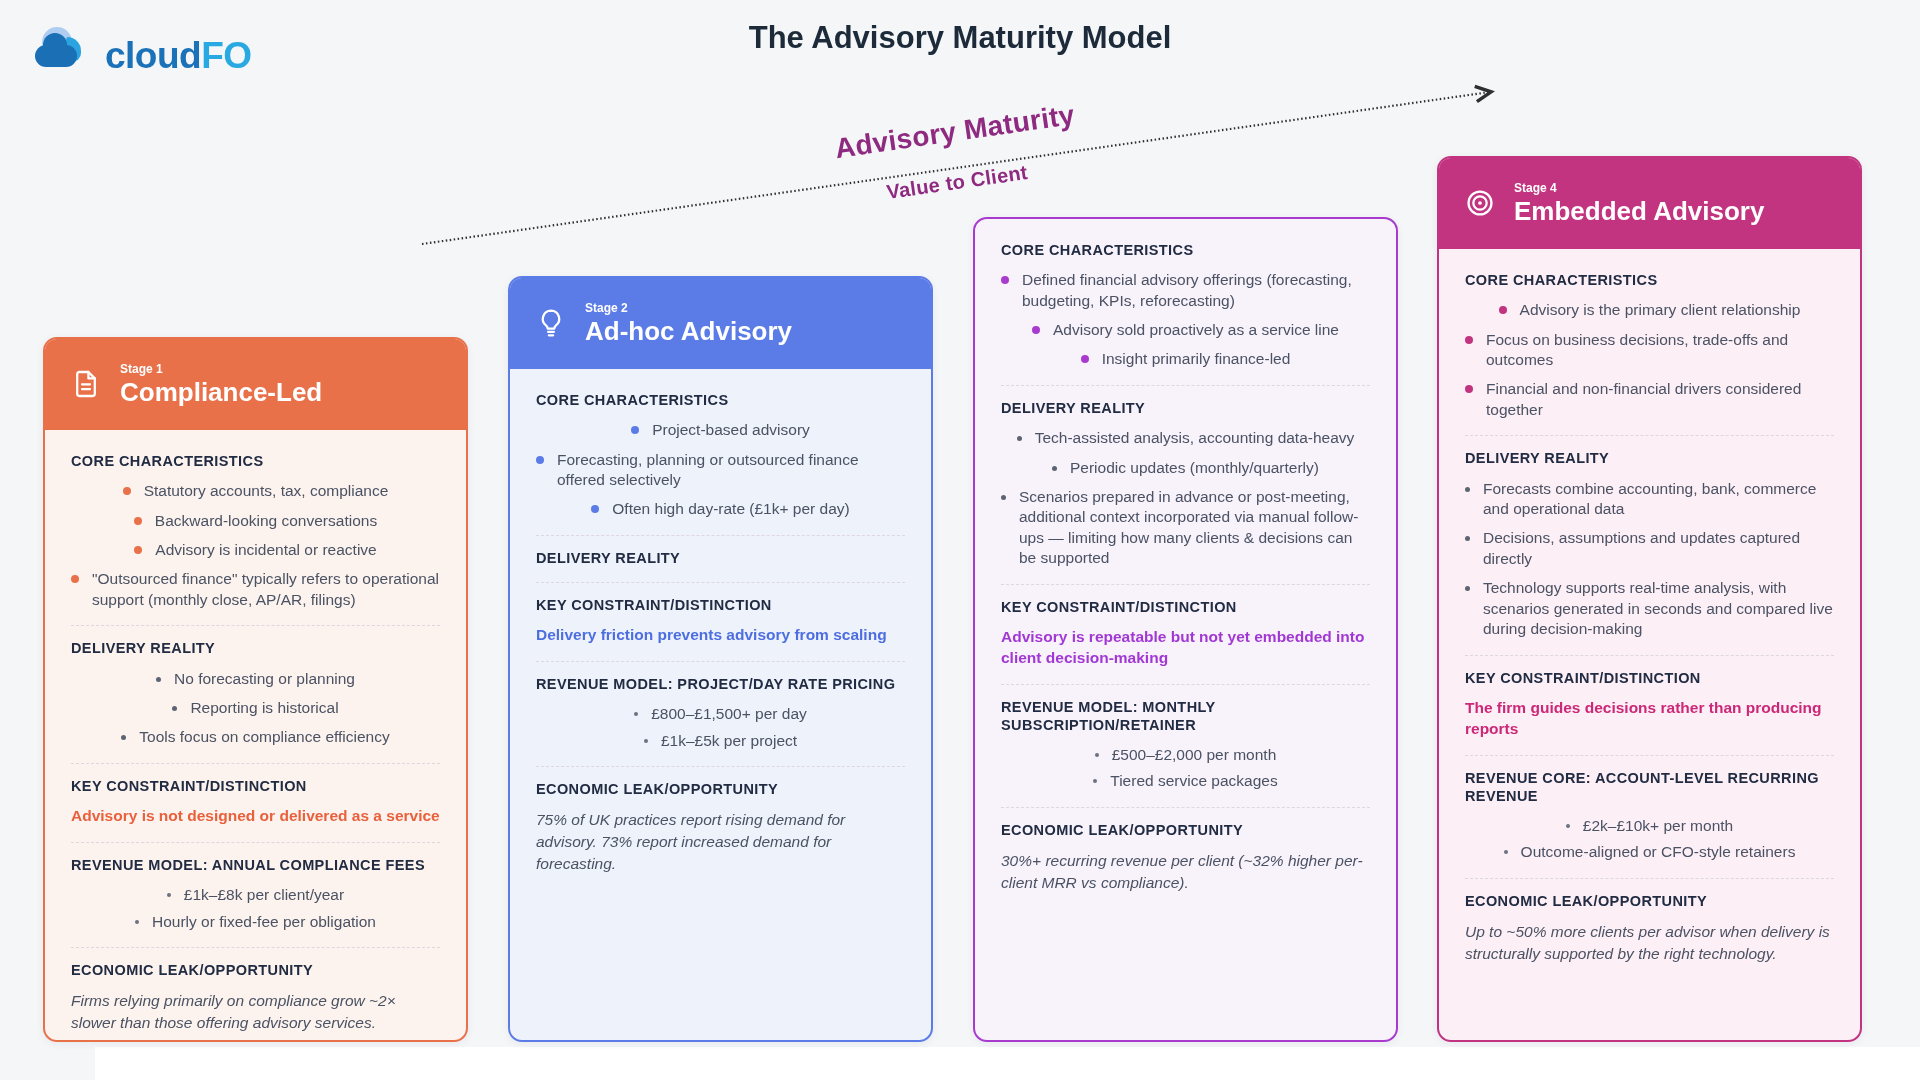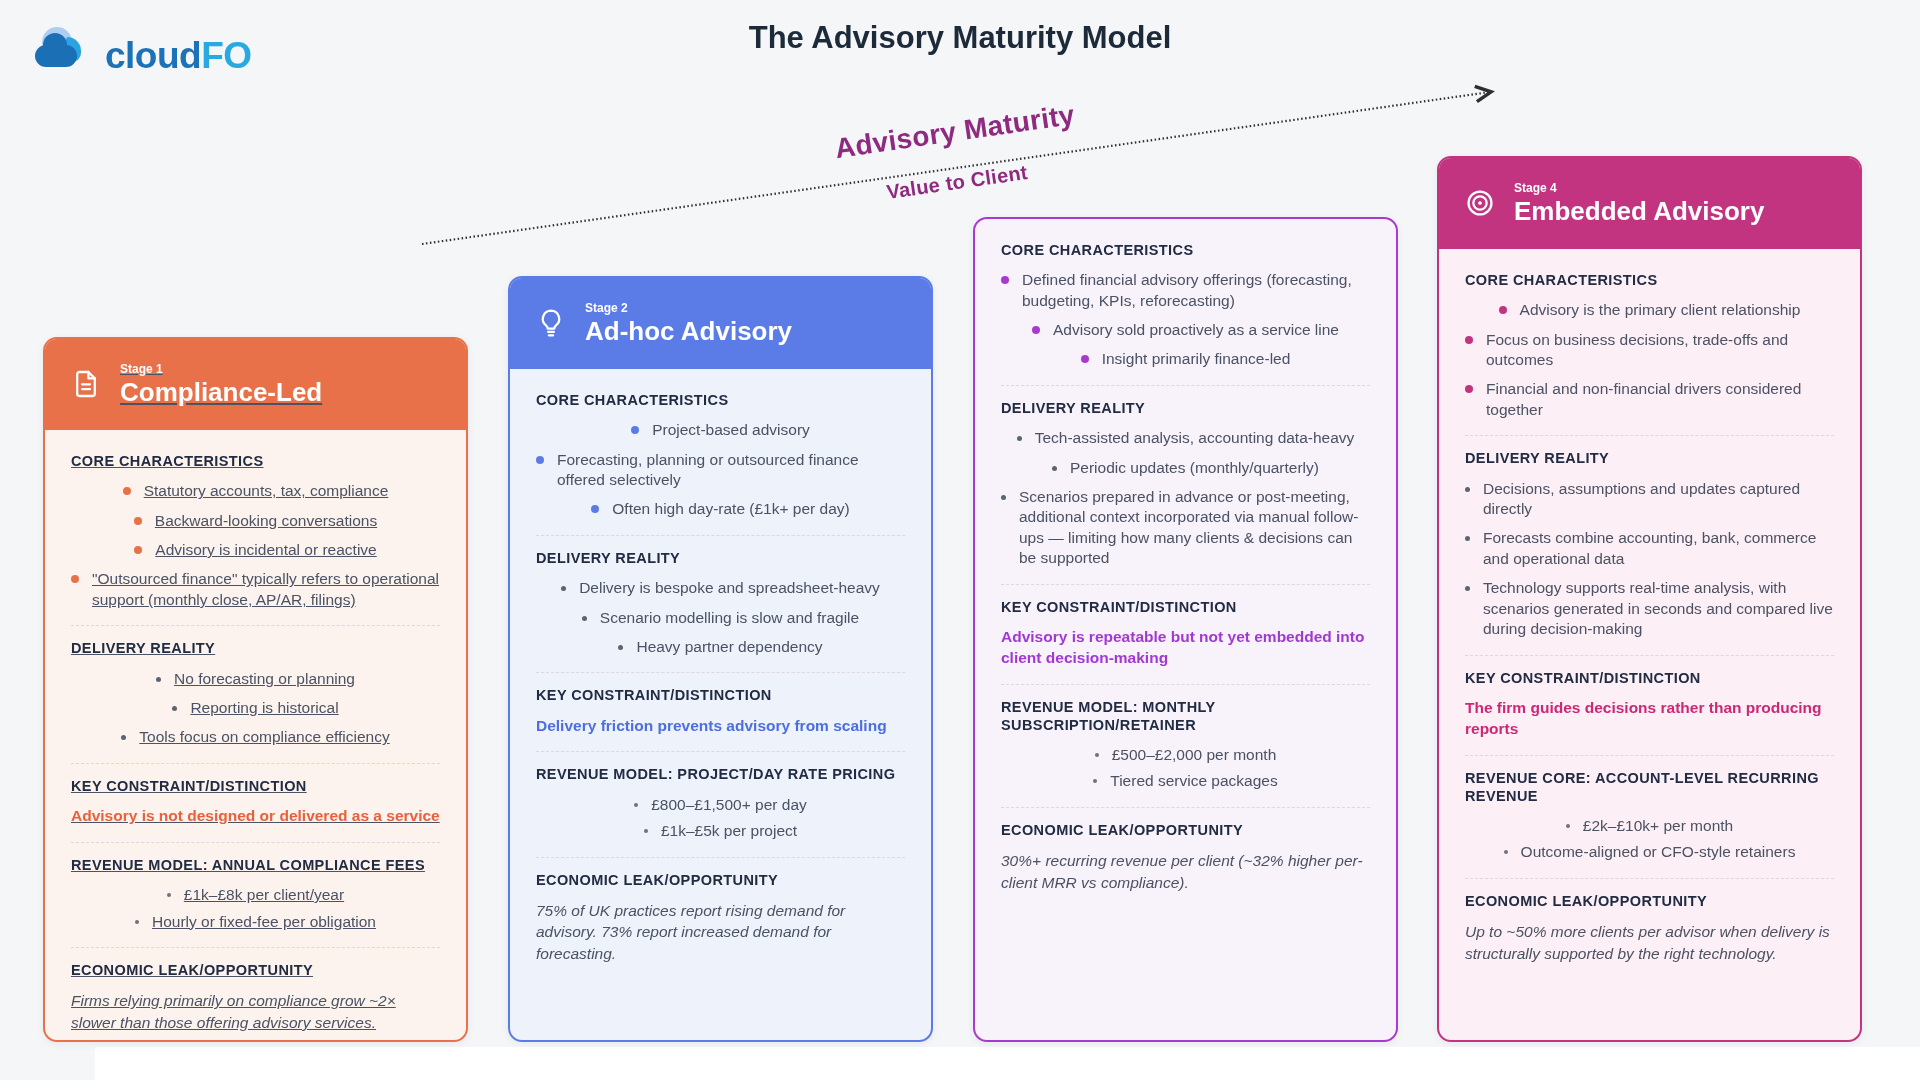--- a/index.html
+++ b/index.html
@@ -35,21 +35,21 @@
   
   .footer-band { position:absolute; left:95px; right:0; top:1047px; height:33px; background:#ffffff; }
 
   
   .card {
     position:absolute; width:425px; bottom:38px;
     border:2px solid var(--accent); border-radius:14px;
     background:var(--body); box-shadow:0 2px 8px rgba(20,30,60,.06);
     overflow:hidden;
   }
-  .card-1 { left:43px;  top:337px;text-decoration:underline; }
+  .card-1 { left:43px;  top:337px; }
   .card-2 { left:508px; top:276px; }
   .card-3 { left:973px; top:217px; }
   .card-4 { left:1437px; top:156px; }
 
   .card-header {
     background:var(--accent); min-height:92px;
     display:flex; align-items:center; gap:18px; padding:14px 26px;
     margin:-1px -1px 0 -1px;
   }
   .card-header .icon { flex:0 0 auto; width:32px; height:32px; display:flex; }
@@ -204,34 +204,20 @@
             <span class="dot"></span>
             <span class="li-text">Forecasting, planning or outsourced finance offered selectively</span>
           </li>
           <li>
             <span class="dot"></span>
             <span class="li-text">Often high day-rate (£1k+ per day)</span>
           </li>
         </ul>
       <div class="divider"></div>
       <h3 class="sec-title">DELIVERY REALITY</h3>
-      <ul class="gray-list">
-          <li>
-            <span class="dot"></span>
-            <span class="li-text">Delivery is bespoke and spreadsheet-heavy</span>
-          </li>
-          <li>
-            <span class="dot"></span>
-            <span class="li-text">Scenario modelling is slow and fragile</span>
-          </li>
-          <li>
-            <span class="dot"></span>
-            <span class="li-text">Heavy partner dependency</span>
-          </li>
-        </ul>
       <div class="divider"></div>
       <h3 class="sec-title">KEY CONSTRAINT/DISTINCTION</h3>
       <p class="constraint">Delivery friction prevents advisory from scaling</p>
       <div class="divider"></div>
       <h3 class="sec-title">REVENUE MODEL: PROJECT/DAY RATE PRICING</h3>
       <ul class="tiny-list">
           <li>
             <span class="dot"></span>
             <span class="li-text">£800–£1,500+ per day</span>
           </li>
@@ -328,25 +314,25 @@
           <li>
             <span class="dot"></span>
             <span class="li-text">Financial and non-financial drivers considered together</span>
           </li>
         </ul>
       <div class="divider"></div>
       <h3 class="sec-title">DELIVERY REALITY</h3>
       <ul class="gray-list">
           <li>
             <span class="dot"></span>
+            <span class="li-text">Forecasts combine accounting, bank, commerce and operational data</span>
+          </li>
+          <li>
+            <span class="dot"></span>
             <span class="li-text">Decisions, assumptions and updates captured directly</span>
-          </li>
-          <li>
-            <span class="dot"></span>
-            <span class="li-text">Forecasts combine accounting, bank, commerce and operational data</span>
           </li>
           <li>
             <span class="dot"></span>
             <span class="li-text">Technology supports real-time analysis, with scenarios generated in seconds and compared live during decision-making</span>
           </li>
         </ul>
       <div class="divider"></div>
       <h3 class="sec-title">KEY CONSTRAINT/DISTINCTION</h3>
       <p class="constraint">The firm guides decisions rather than producing reports</p>
       <div class="divider"></div>

